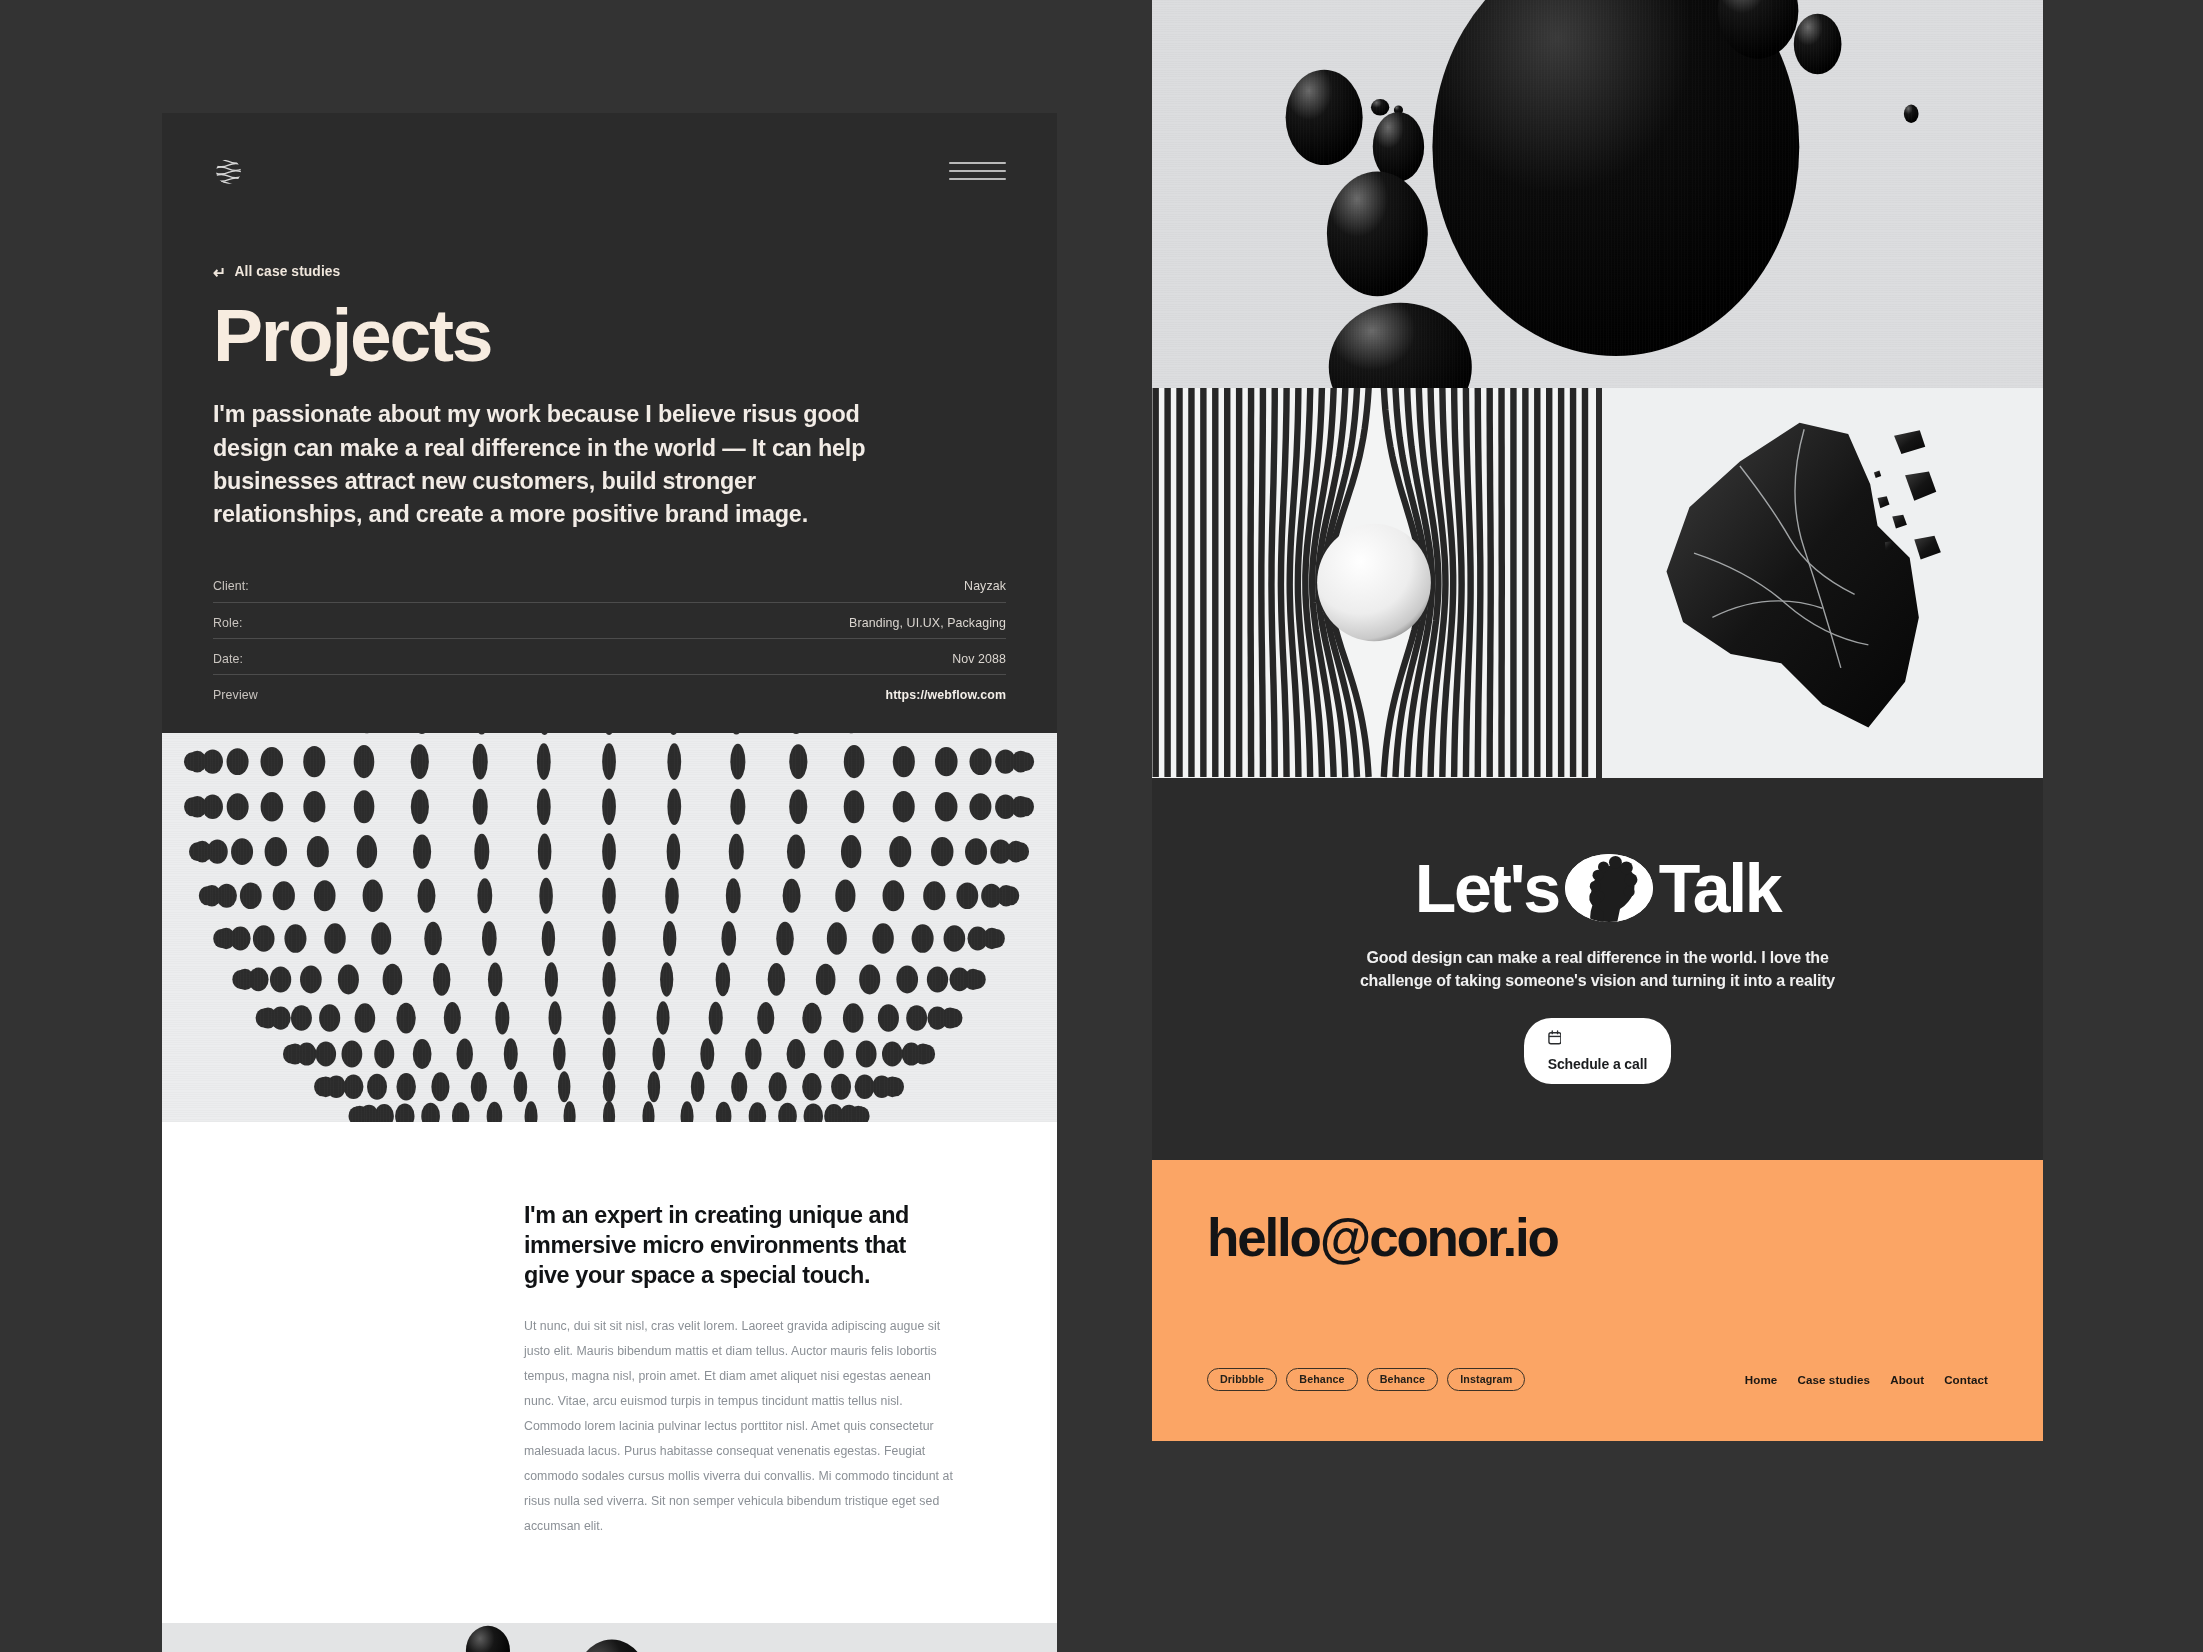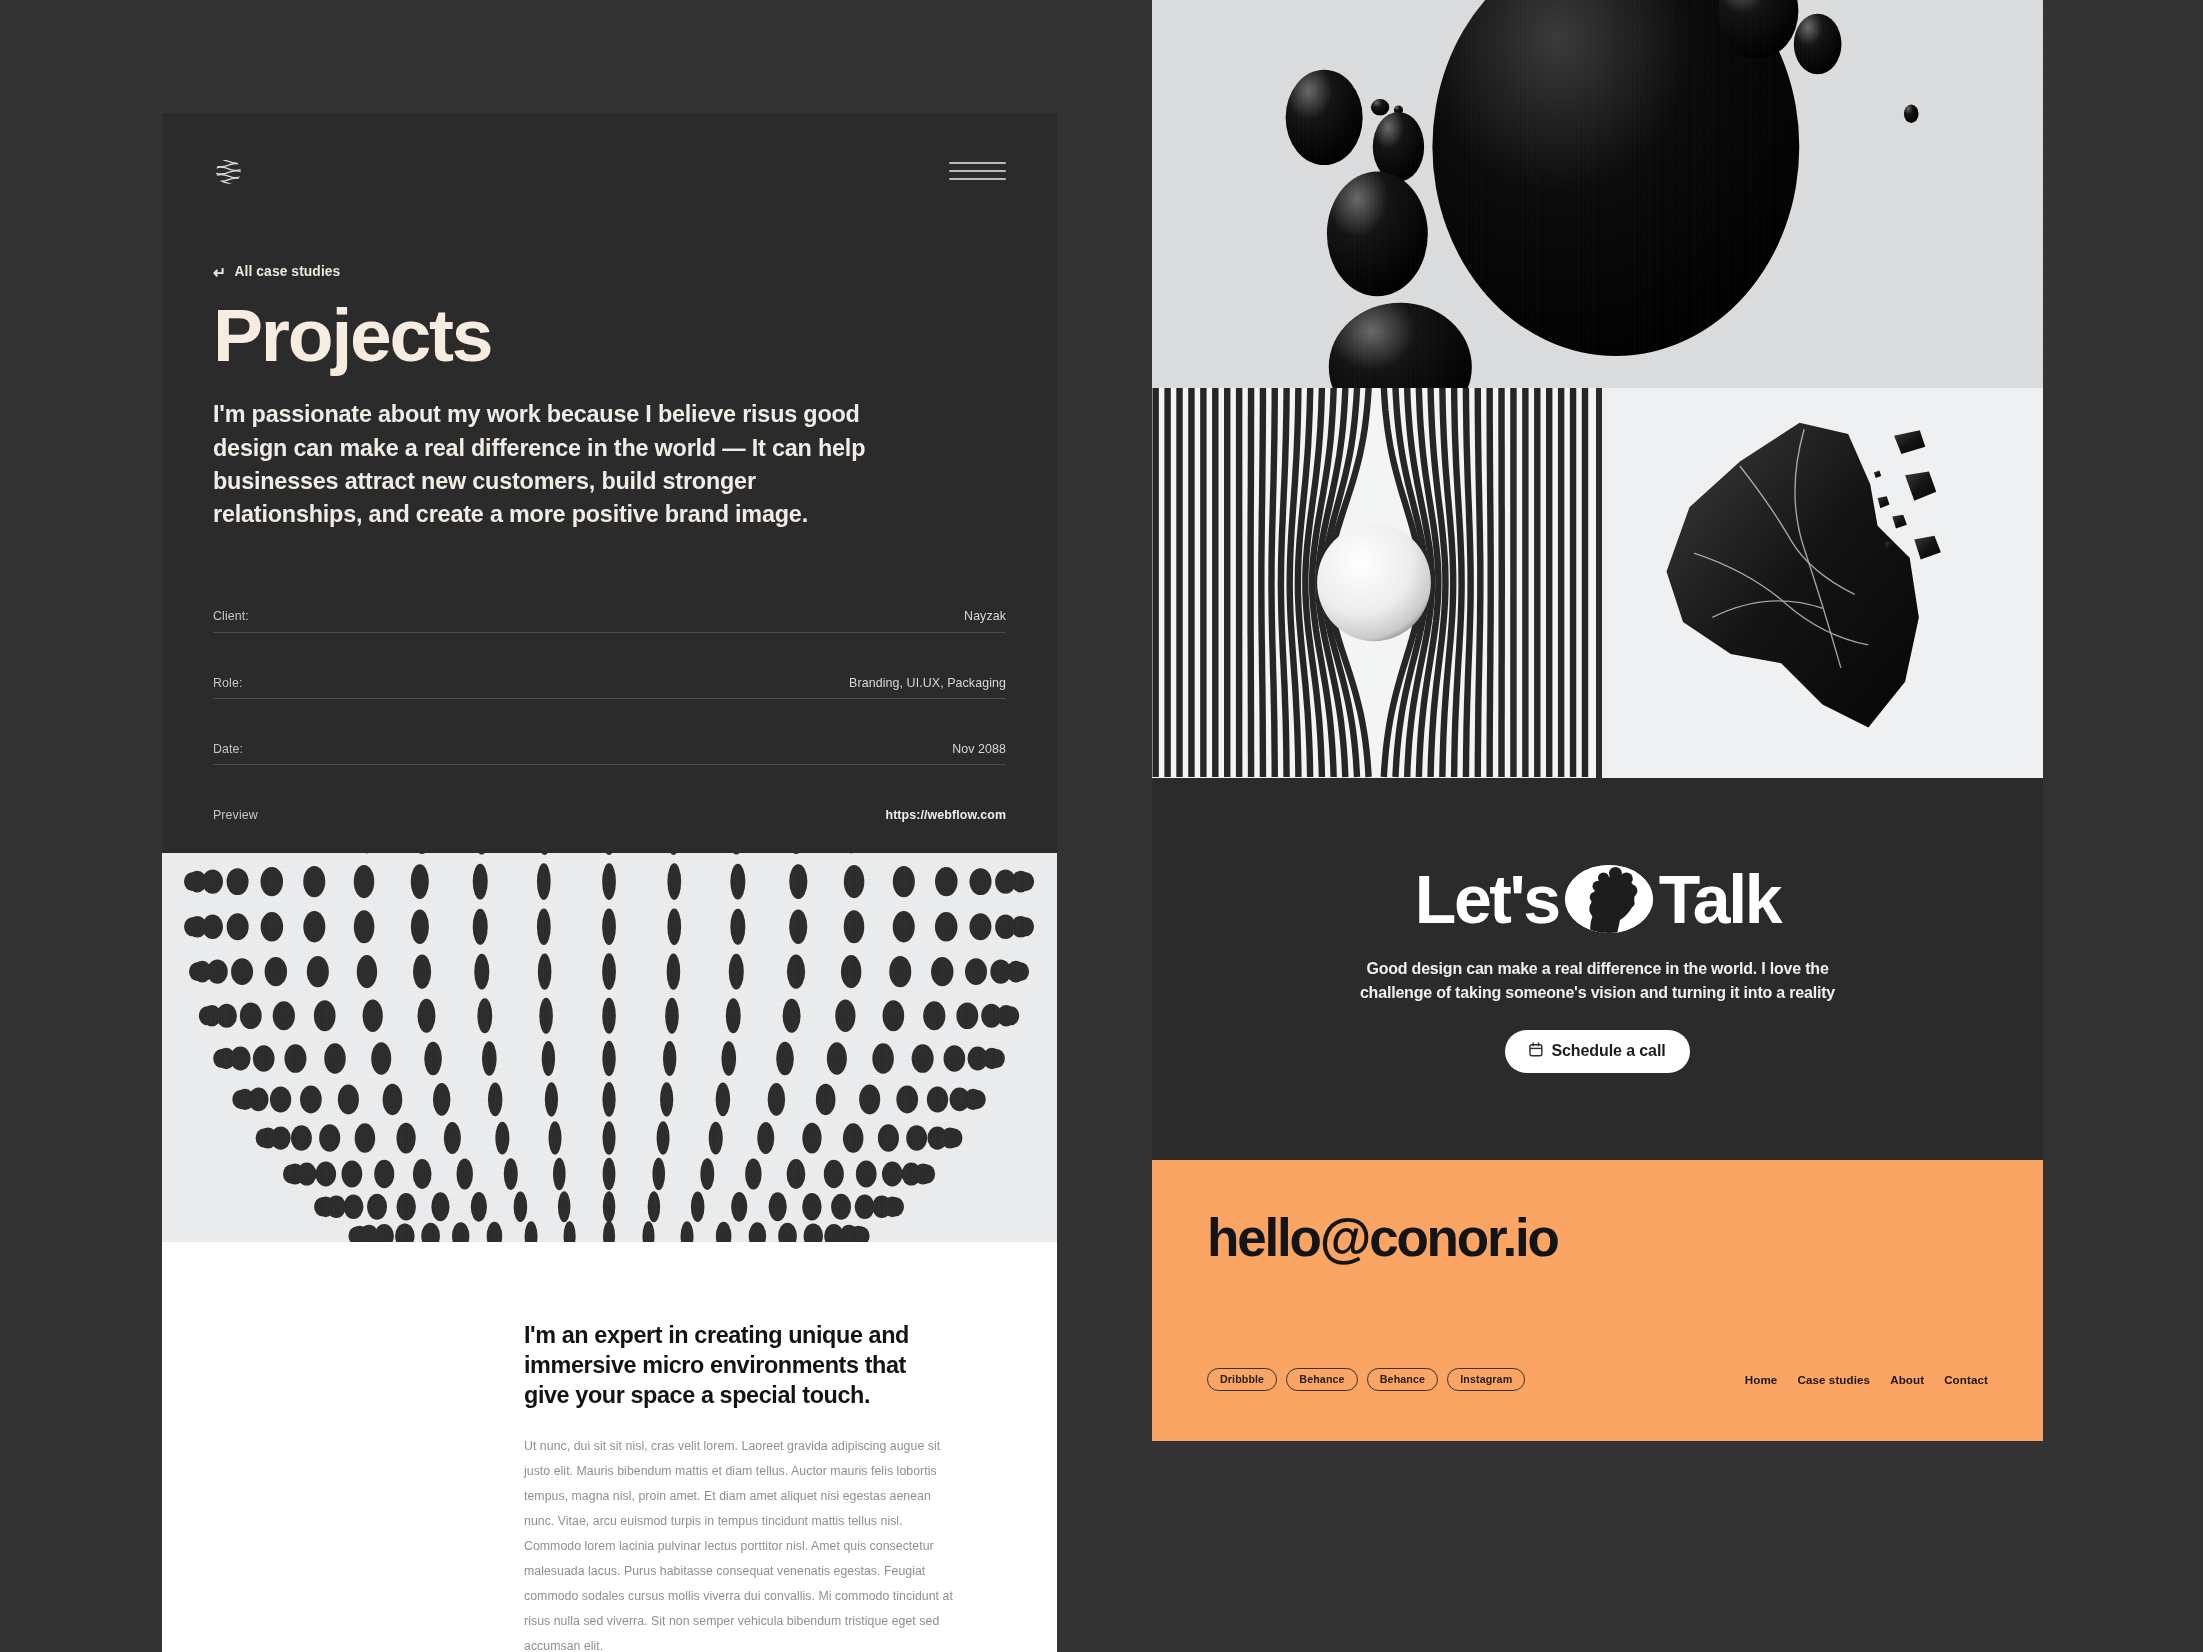--- a/index.html
+++ b/index.html
@@ -41,21 +41,21 @@
     font-size:23.4px; line-height:1.42; font-weight:700;
     letter-spacing:-0.2px; color:#f2ece6;
   }
   .meta{ margin-top:48px; padding-bottom:27.5px; }
   .meta-row{
     display:flex; justify-content:space-between; align-items:flex-end;
     padding:0 0 8.3px 0; border-bottom:0.9px solid #4c4c4c; margin-bottom:13px;
     font-size:12.4px; color:#c9c4bf; letter-spacing:0.1px;
   }
   .meta-row:last-child{ border-bottom:none; margin-bottom:0; padding-bottom:3.7px;}
-  .meta-row .val{ color:#dcd7d1;margin-top:30px; }
+  .meta-row .val{ color:#dcd7d1; }
   .meta-row.link .val{ color:#f4efe9; font-weight:700; }
 
   
   .halftone{
     position:relative; width:100%; height:389px; overflow:hidden;
     background:#eceded;
   }
   .halftone .grain, .photo .grain{
     position:absolute; inset:0; pointer-events:none; opacity:.5;
     background-image:
@@ -95,24 +95,24 @@
   }
   .avatar-pill{
     width:88px; height:68px; border-radius:44px/34px; background:#fff;
     overflow:hidden; position:relative; flex:none;
   }
   .talk-sub{
     margin-top:24px; text-align:center; width:523px;
     font-size:16px; line-height:1.45; font-weight:700; letter-spacing:-0.2px; color:#f0f0f0;
   }
   .schedule-btn{
-    margin-top:26px; display:inline-flex; align-items:center; gap:8.3px;
+    margin-top:26px; display:inline-flex; align-items:flex-start; gap:8.3px;
     background:#fff; color:#1b1d1f; border:none; border-radius:27.5px;
-    padding:12px 24px; font-size:16px; font-weight:700; letter-spacing:-0.1px;
-    font-family:"Liberation Sans", sans-serif; cursor:pointer;
+    padding:12px 24px; font-size:14px; font-weight:700; letter-spacing:-0.1px;
+    font-family:"Liberation Sans", sans-serif; cursor:pointer;flex-direction:column;
   }
 
   .footer{
     background:#fba565; height:281px; padding:51px 55px 0 55px;
     display:flex; flex-direction:column; justify-content:space-between;
   }
   .mail{
     font-size:53px; line-height:1; font-weight:700; letter-spacing:-2.2px; color:#131416;
   }
   .footer-bottom{

